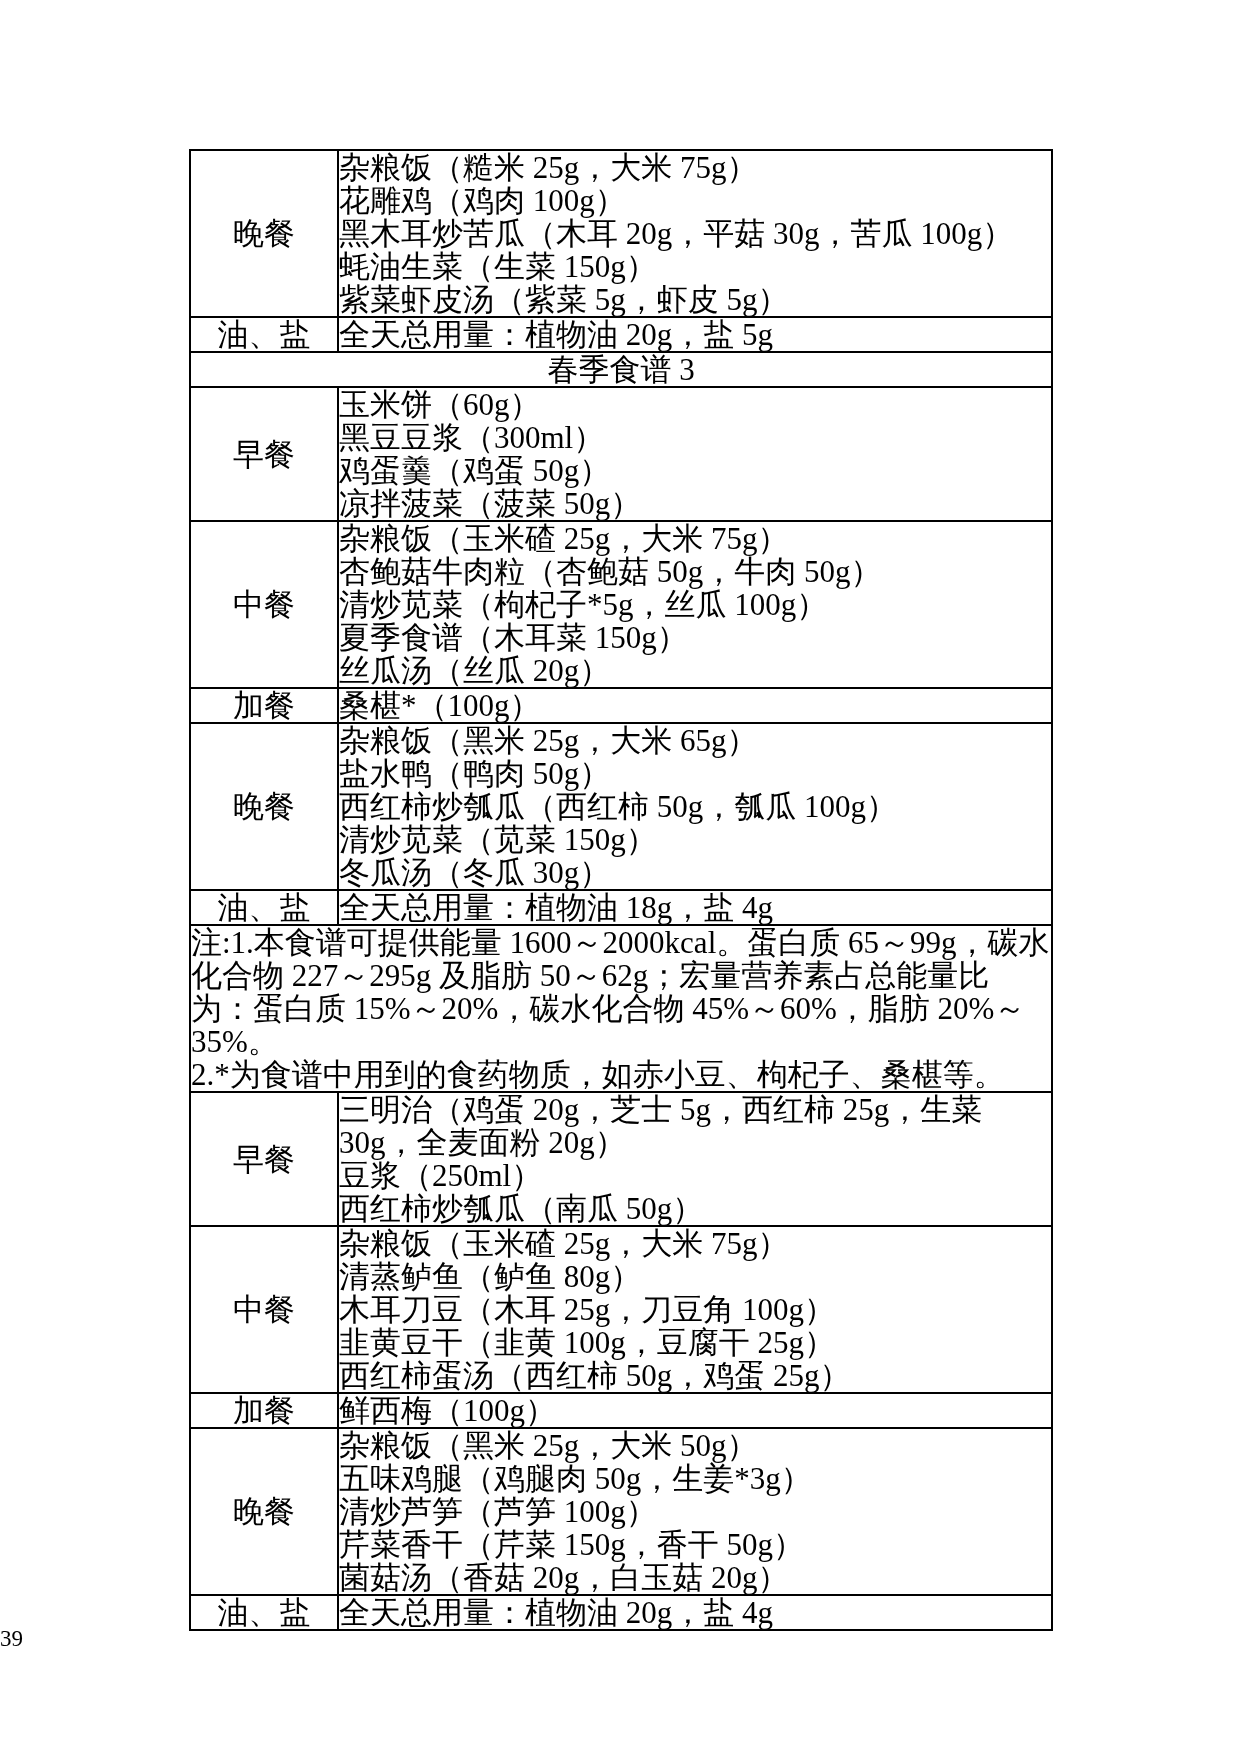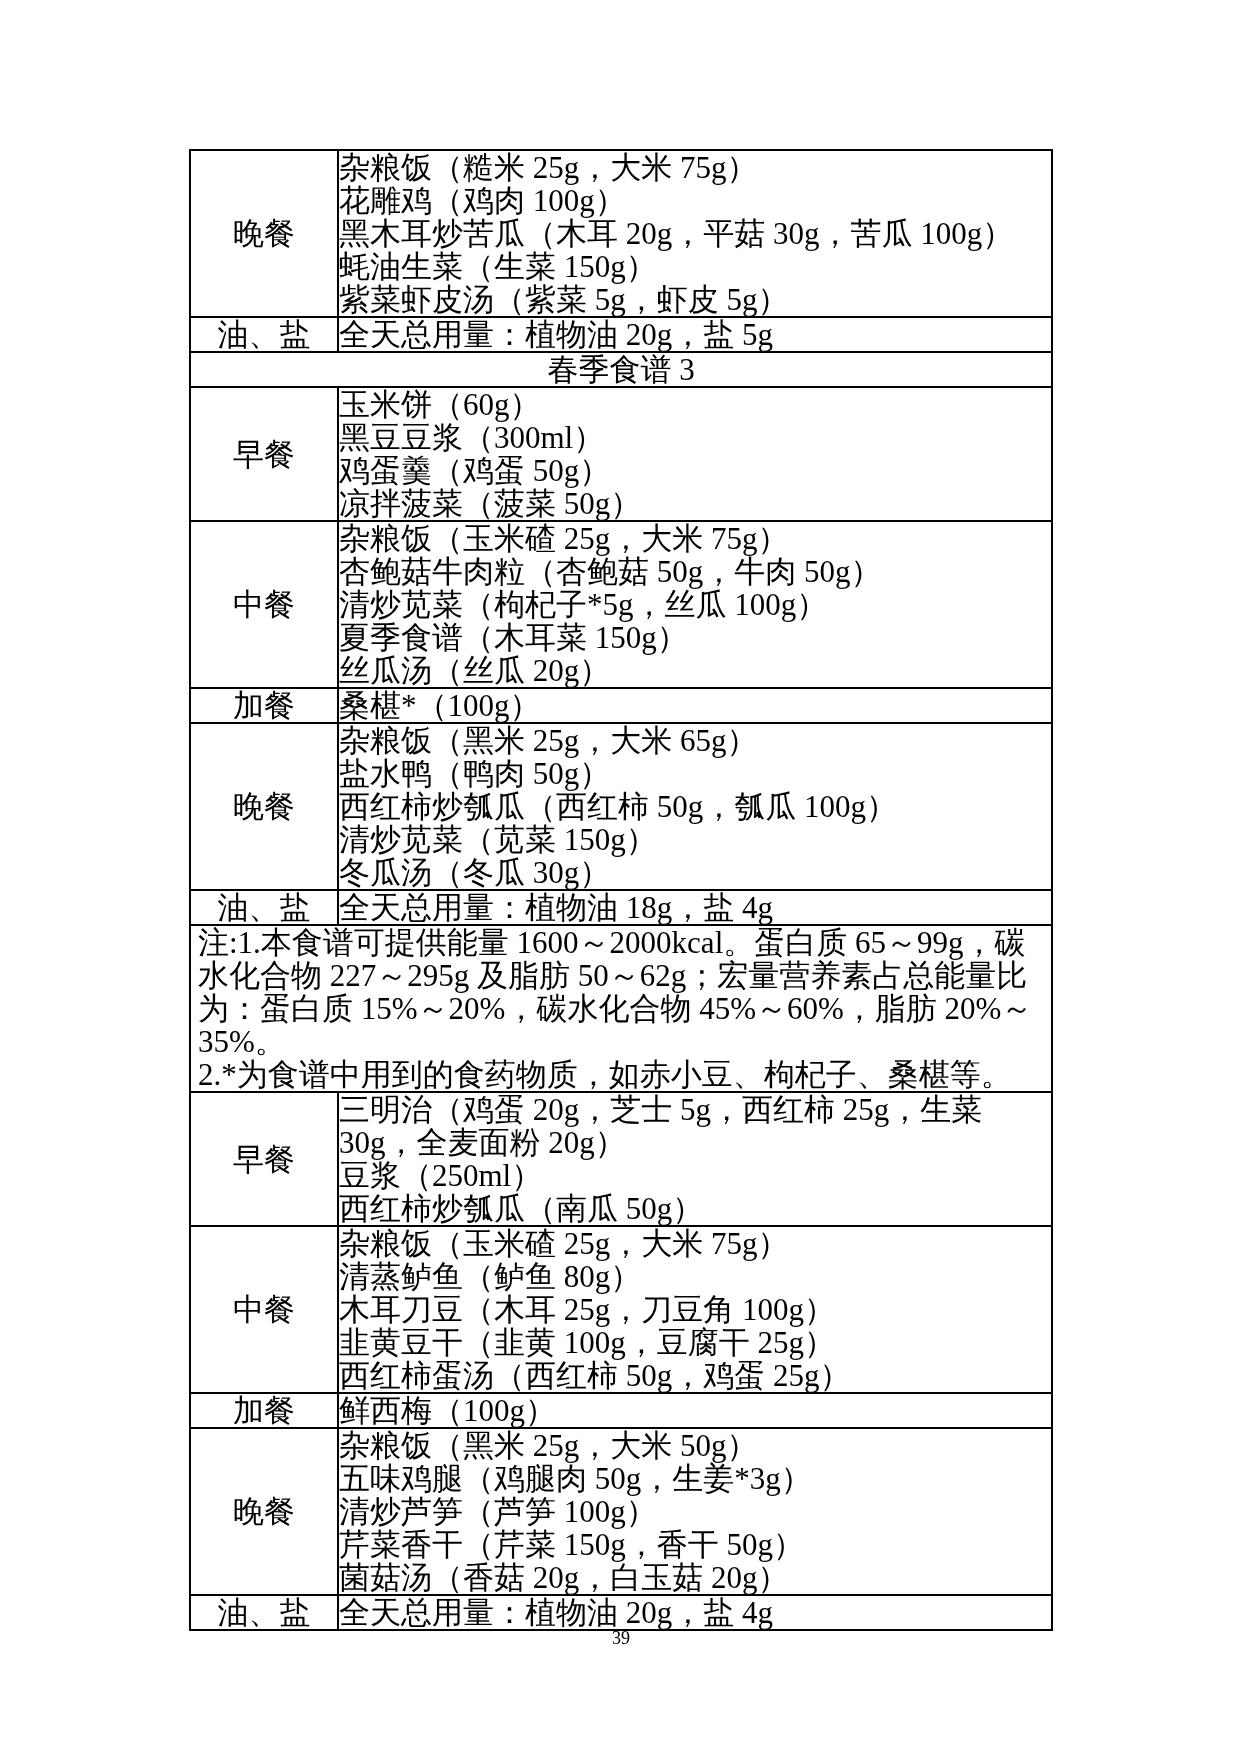--- a/index.html
+++ b/index.html
@@ -51,29 +51,28 @@
     font-weight: normal;
     line-height: 33px;
     font-size: 24px;
   }
   .note-cell {
     padding: 0 6px 0 5px;
   }
   .note-par {
     line-height: 33px;
     text-align: left;
-    margin-left: 7px;
   }
   .page-number {
     position: absolute;
     top: 1622px;
     left: 0;
     width: 100%;
-    text-align: center;
-    font-size: 18px;
+    text-align: left;
+    font-size: 23px;
     line-height: 33px;
   }
 </style>
 </head>
 <body>
 
 <div class="page">
   <table class="menu-table">
     <colgroup>
       <col style="width:148px">

